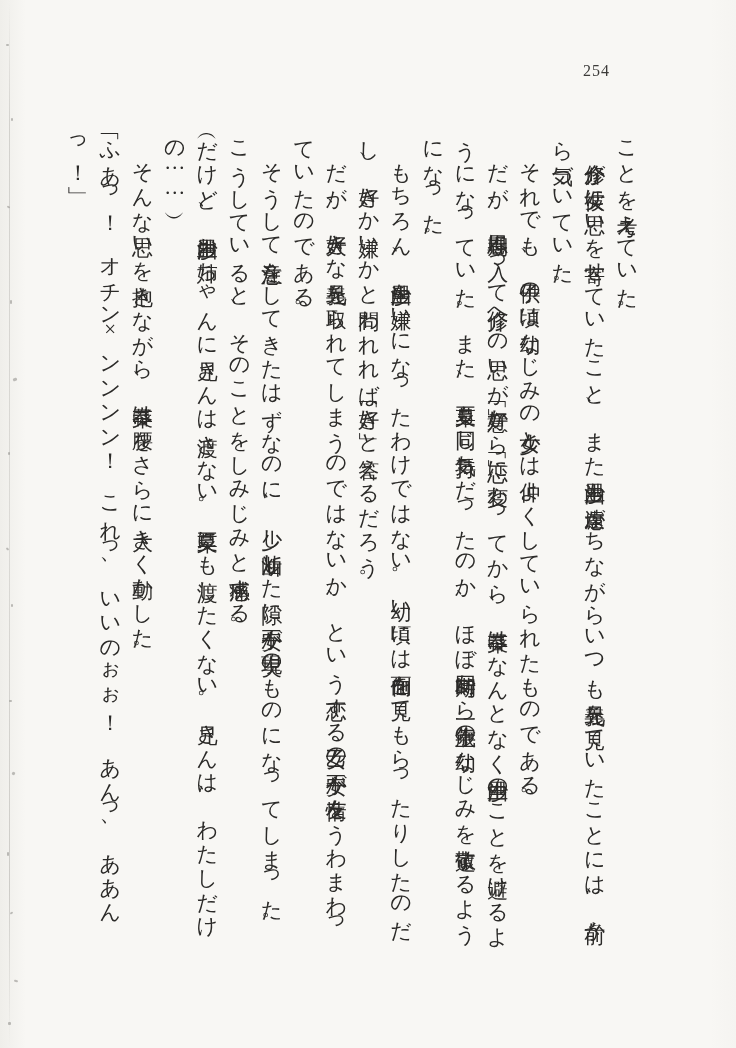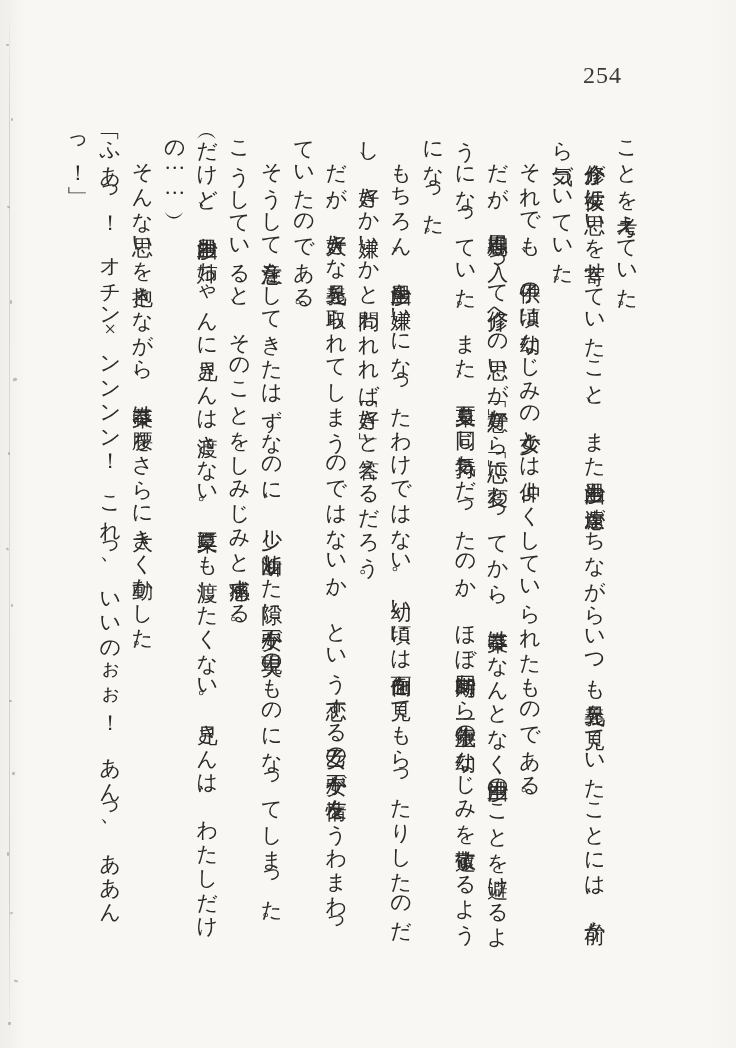--- a/index.html
+++ b/index.html
@@ -38,21 +38,21 @@
   .speck {
     position: absolute;
     background: #8d8b86;
     border-radius: 1px;
     opacity: 0.55;
   }
   .page-number {
     position: absolute;
     left: 583px;
     top: 62px;
-    font-size: 24px;
+    font-size: 16px;
     letter-spacing: 1px;
     color: #3c3b39;
   }
   .text-block {
     position: absolute;
     top: 126px;
     left: 94px;
     width: 549px;
     height: 820px;
     writing-mode: vertical-rl;

